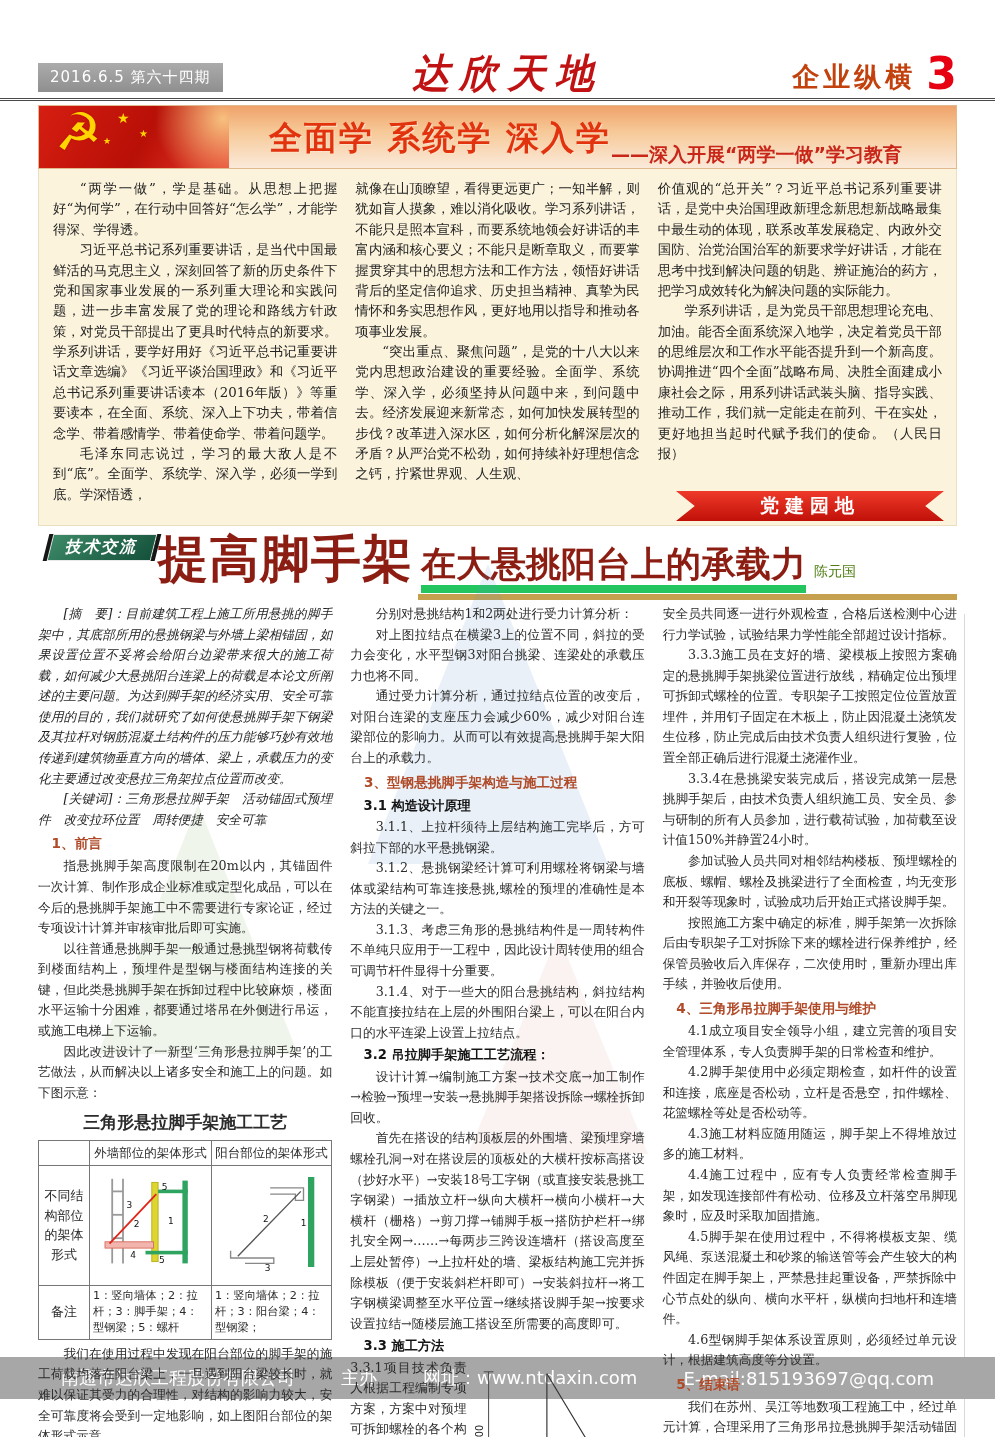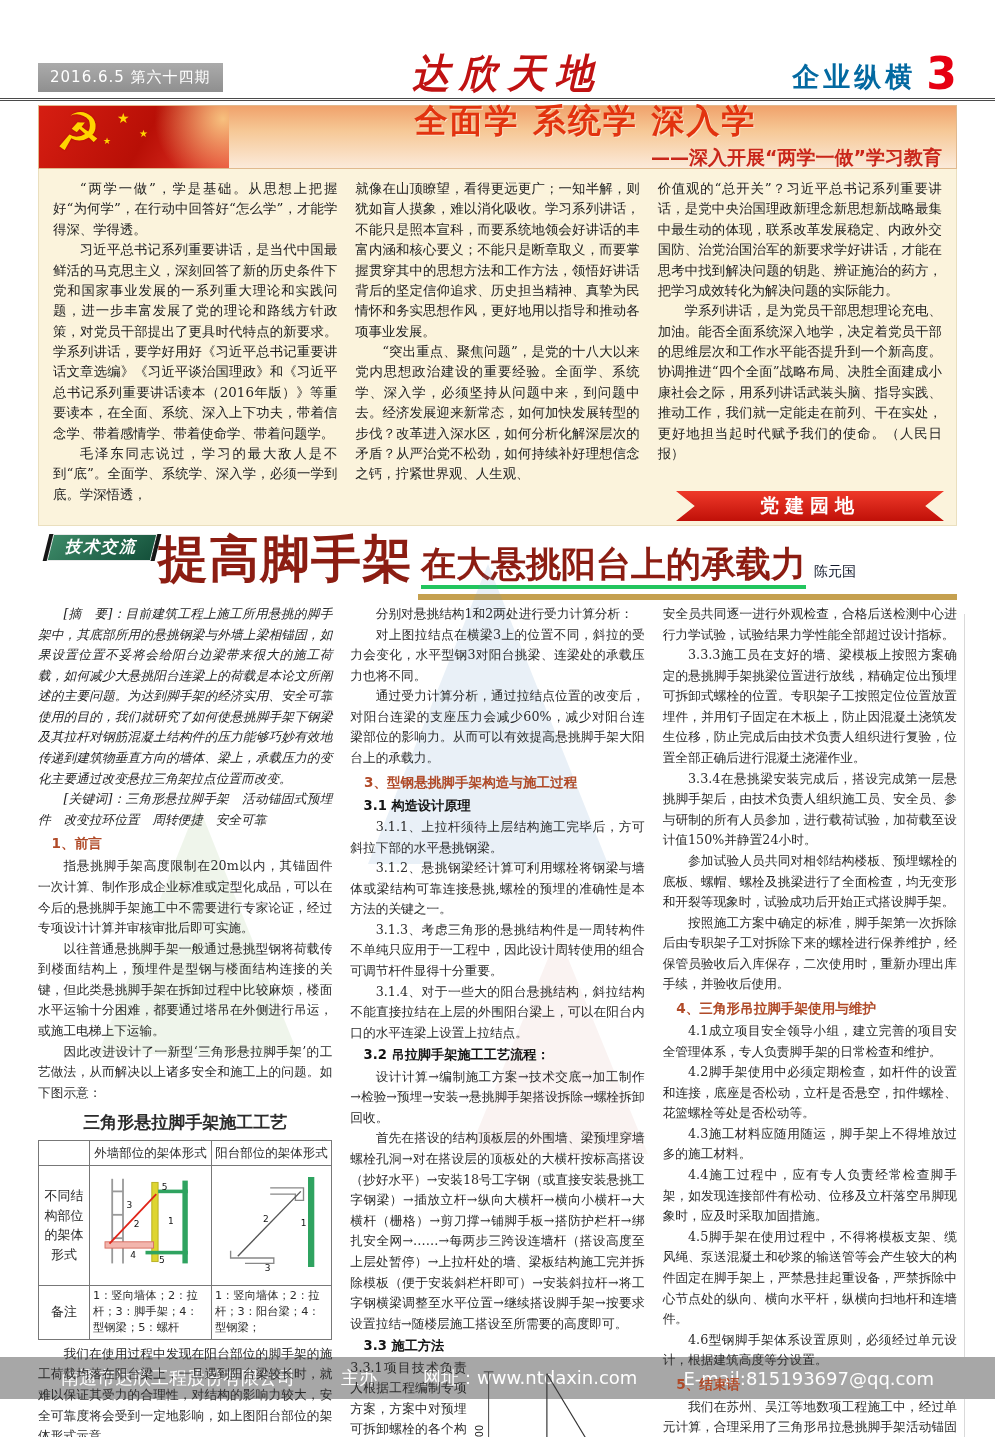--- a/index.html
+++ b/index.html
@@ -8,38 +8,38 @@
 
   
   .hdr{display:flex;justify-content:space-between;align-items:flex-end;
        padding:54px 38px 6px 38px;border-bottom:3px double #4a4a4a;}
   .datebox{background:linear-gradient(180deg,#ababab,#8f8f8f);color:#fff;
        font-family:"DejaVu Sans","Liberation Sans",sans-serif;
        font-size:15px;padding:5px 12px;letter-spacing:1px;}
   .masthead{color:#c01212;font-size:38px;font-weight:bold;font-style:italic;
        letter-spacing:10px;line-height:1;transform:scaleY(1.05);}
   .secwrap{display:flex;align-items:flex-end;gap:10px;}
-  .secname{font-size:27px;font-weight:bold;color:#0369a1;letter-spacing:4px;line-height:1.1;}
+  .secname{font-size:27px;font-weight:bold;color:#c2410c;letter-spacing:4px;line-height:1.1;}
   .pagenum{font-size:44px;font-weight:bold;color:#e60012;line-height:.85;
        font-family:"DejaVu Sans","Liberation Sans",sans-serif;}
 
   
   .banner{margin:4px 38px 0 38px;display:flex;align-items:stretch;
       background:linear-gradient(180deg,#f0a26b 0%,#f6c896 40%,#fbeada 100%);
       border:1px solid #e0b98e;height:62px;}
   .flag{position:relative;width:190px;flex:0 0 190px;
       background:linear-gradient(120deg,#d61e12 0%,#b80f06 55%,#e6392b 100%);overflow:hidden;}
   .flag .emblem{position:absolute;left:16px;top:-4px;font-size:52px;color:#ffd400;
       text-shadow:0 0 2px #a00;}
   .flag .st1,.flag .st2,.flag .st3{position:absolute;color:#ffd400;font-size:14px;}
   .flag .st1{left:78px;top:4px;} .flag .st2{left:100px;top:22px;font-size:10px;}
   .flag .st3{left:64px;top:30px;font-size:9px;}
   .flag .ray{position:absolute;right:-30px;top:-20px;width:120px;height:110px;
       background:radial-gradient(circle at 70% 30%,rgba(255,230,150,.8),rgba(255,230,150,0) 60%);}
-  .bannertext{flex:1;display:flex;flex-direction:column;justify-content:center;align-items:center;padding-right:14px;}
+  .bannertext{flex:1;display:flex;flex-direction:row;justify-content:center;align-items:center;padding-right:14px;}
   .btitle{color:#e2330f;font-weight:bold;font-size:33px;letter-spacing:2px;line-height:1;
       font-family:"DejaVu Sans","Liberation Sans",sans-serif;text-shadow:1px 1px 0 #fbe2c8;}
   .bsub{align-self:flex-end;color:#c9261a;font-weight:bold;font-size:19px;margin-top:8px;
       font-family:"DejaVu Sans","Liberation Sans",sans-serif;}
 
   
   .art1{position:relative;margin:0 38px;background:#fbf3dc;border:1px solid #eadfbe;border-top:none;
       padding:10px 14px 20px 14px;}
   .cols{display:flex;gap:18px;}
   .c1col{flex:1;font-size:13.4px;line-height:1.52;color:#232323;text-align:justify;}
@@ -50,22 +50,22 @@
       clip-path:polygon(0 0,100% 0,93% 50%,100% 100%,0 100%,7% 50%);}
 
   
   .techhead{position:relative;margin:8px 38px 0 38px;height:66px;}
   .tag{position:absolute;left:8px;top:0;background:linear-gradient(135deg,#3d8a68,#14503a);
       color:#fff;font-weight:bold;font-size:16px;padding:3px 16px;transform:skewX(-14deg);
       border-left:4px solid #161616;border-right:4px solid #161616;box-shadow:0 0 0 1px #e9e9e9 inset;
       font-family:"DejaVu Sans","Liberation Sans",sans-serif;letter-spacing:2px;}
   .titlerow{position:absolute;left:120px;right:0;top:0;display:flex;align-items:baseline;gap:8px;}
   .tmain{color:#8c1d12;font-weight:bold;font-size:50px;line-height:1;letter-spacing:1px;}
-  .tsub{color:#8c1d12;font-weight:bold;font-size:35px;line-height:1.05;border-bottom:4px solid #22c55e;padding-bottom:2px;}
-  .tauth{color:#0f172a;font-size:14px;font-family:"DejaVu Sans","Liberation Sans",sans-serif;white-space:nowrap;}
+  .tsub{color:#8c1d12;font-weight:bold;font-size:35px;line-height:1.05;border-bottom:8px solid #22c55e;padding-bottom:2px;}
+  .tauth{color:#4d7c0f;font-size:14px;font-family:"DejaVu Sans","Liberation Sans",sans-serif;white-space:nowrap;}
   .goldbar{position:absolute;right:0;bottom:0;left:380px;height:6px;background:#c5a04f;}
 
   
   .art2{position:relative;margin:4px 38px 0 38px;}
   .art2 .cols{position:relative;z-index:2;}
   .c2col{flex:1;font-size:12.7px;line-height:1.62;color:#2b2b2b;text-align:justify;}
   .blk{margin:0;}
   .blk.p{text-indent:2em;}
   .blk.pc{text-indent:0;}
   .blk.kai{font-style:italic;text-indent:2em;color:#1f1f1f;}

